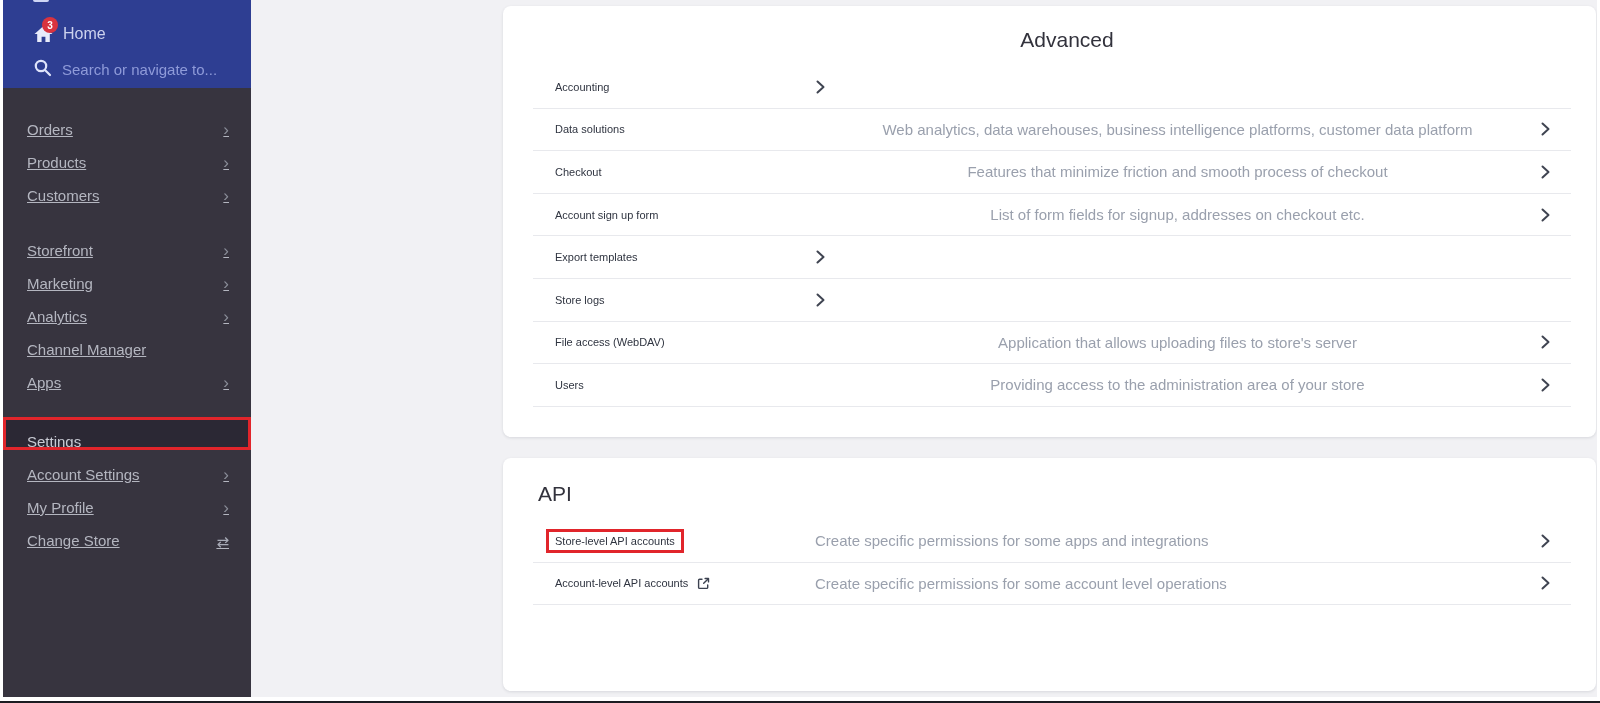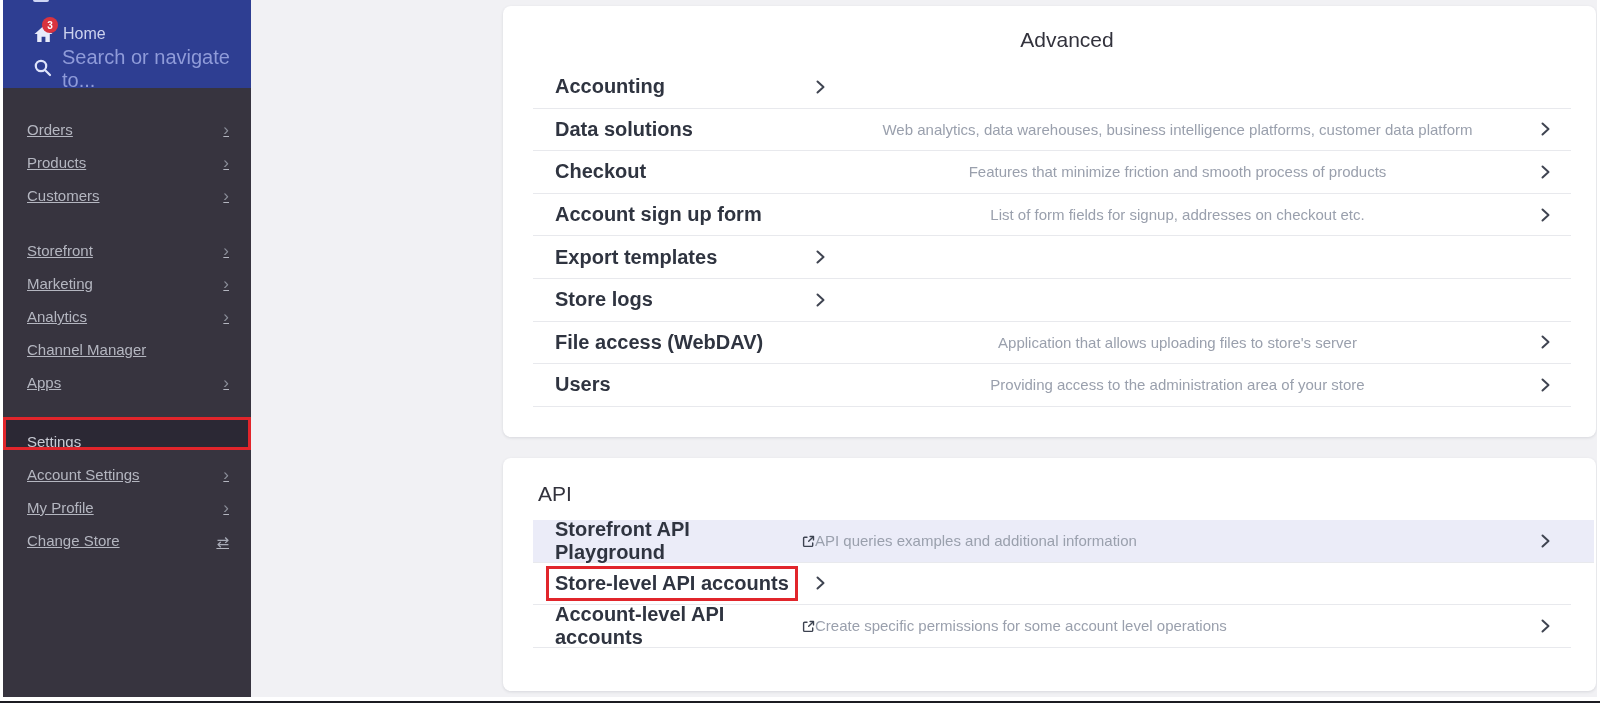--- a/index.html
+++ b/index.html
@@ -20,21 +20,21 @@
   .storefronts-glyph { width:16px; height:14px; border:2px solid #cfd6f5; border-radius:2px; }
 
   .home-row { position:absolute; left:30px; top:20px; height:28px; display:flex; align-items:center; gap:9px; cursor:pointer; }
   .home-label { color:#ccd2ee; font-size:16px; }
   .home-badge { position:absolute; left:9px; top:-7px; width:16px; height:16px; border-radius:50%;
                 background:#d9333f; color:#fff; font-size:10px; font-weight:bold;
                 display:flex; align-items:center; justify-content:center; }
   .home-icon-wrap { position:relative; width:21px; height:20px; }
 
   .search-row { position:absolute; left:30px; top:55px; height:28px; display:flex; align-items:center; gap:10px; cursor:pointer; }
-  .search-label { color:#8f9bd9; font-size:20px; }
+  .search-label { color:#8f9bd9; font-size:15px; }
 
   .side-groups { position:relative; }
   .side-group.g0 { margin-top:17px; }
   .side-group.g1 { margin-top:22px; }
   .side-group.g2 { margin-top:26px; }
   .side-item { position:relative; height:33px; display:flex; align-items:flex-end;
                padding:0 22px 0 24px; color:#b4b6c0; font-size:15px; cursor:pointer;text-decoration:underline; }
   .side-item .side-label { flex:1; }
   .side-item .side-chev { color:#8a8d98; font-size:17px; line-height:1; margin-top:-2px; }
   .side-item .swap-icon { color:#a7aab6; font-size:15px; line-height:1; }
@@ -48,21 +48,21 @@
   .card.advanced { top:6px; height:431px;text-align:center; }
   .card.api { top:458px; height:233px; }
   .card-title { margin:24px 0 0 35px; font-size:21px; font-weight:500; color:#32323c; }
   .card.advanced .card-title { margin-top:22px; }
 
   .rows { margin:14px 25px 0 30px; }
   .row { position:relative; height:42.6px; display:flex; align-items:center;
          padding:0 20px 0 22px; border-bottom:1px solid #e8e9ed; cursor:pointer; }
   .row.highlighted { background:#ebecf8; margin-right:-23px; padding-right:43px; }
   .row-label { flex:0 0 260px; display:flex; align-items:center; gap:9px;
-               font-size:20px; font-weight:bold; color:#2f3440; }
+               font-size:11px; font-weight:normal; color:#2f3440; }
   .row-label .label-text { position:relative; display:inline-flex; align-items:center; gap:9px; }
   .row-label .annotation-frame { inset:-6px -9px; }
   .ext-icon { color:#3c4250; display:inline-flex; margin-top:1px; }
   .row-desc { flex:1; font-size:15px; color:#9aa0ad; }
   .row-chev { display:flex; align-items:center; color:#3f4451; }
 </style>
 </head>
 <body>
 
 <div class="screen">
@@ -182,21 +182,21 @@
                   <path d="M2.5 2.5 8.5 8l-6 5.5" fill="none" stroke="currentColor" stroke-width="2" stroke-linecap="round" stroke-linejoin="round"></path>
                 </svg>
               </span>
             </div>
             <div class="row">
               <div class="row-label">
                 <span class="label-text">
                   <span>Checkout</span>
                 </span>
               </div>
-              <div class="row-desc">Features that minimize friction and smooth process of products</div>
+              <div class="row-desc">Features that minimize friction and smooth process of checkout</div>
               <span class="row-chev">
                 <svg width="11" height="16" viewBox="0 0 11 16">
                   <path d="M2.5 2.5 8.5 8l-6 5.5" fill="none" stroke="currentColor" stroke-width="2" stroke-linecap="round" stroke-linejoin="round"></path>
                 </svg>
               </span>
             </div>
             <div class="row">
               <div class="row-label">
                 <span class="label-text">
                   <span>Account sign up form</span>
@@ -258,47 +258,28 @@
                   <path d="M2.5 2.5 8.5 8l-6 5.5" fill="none" stroke="currentColor" stroke-width="2" stroke-linecap="round" stroke-linejoin="round"></path>
                 </svg>
               </span>
             </div>
           </div>
       </section>
 
       <section class="card api">
         <h2 class="card-title">API</h2>
         <div class="rows">
-            <div class="row highlighted">
-              <div class="row-label">
-                <span class="label-text">
-                  <span>Storefront API Playground</span>
-                  <span class="ext-icon">
-                    <svg width="13" height="13" viewBox="0 0 13 13">
-                      <path d="M5 2.3H2.6a1 1 0 0 0-1 1v7.1a1 1 0 0 0 1 1h7.1a1 1 0 0 0 1-1V8" fill="none" stroke="currentColor" stroke-width="1.4" stroke-linecap="round"></path>
-                      <path d="M8.1 1.5h3.4v3.4" fill="none" stroke="currentColor" stroke-width="1.4" stroke-linecap="round" stroke-linejoin="round"></path>
-                      <path d="M11.3 1.7 6.7 6.3" fill="none" stroke="currentColor" stroke-width="1.4" stroke-linecap="round"></path>
-                    </svg>
-                  </span>
-                </span>
-              </div>
-              <div class="row-desc">API queries examples and additional information</div>
-              <span class="row-chev">
-                <svg width="11" height="16" viewBox="0 0 11 16">
-                  <path d="M2.5 2.5 8.5 8l-6 5.5" fill="none" stroke="currentColor" stroke-width="2" stroke-linecap="round" stroke-linejoin="round"></path>
-                </svg>
-              </span>
-            </div>
             <div class="row">
               <div class="row-label">
                 <span class="label-text" style="position: relative;">
                   <span>Store-level API accounts</span>
                   <span class="annotation-frame"></span>
                 </span>
               </div>
+              <div class="row-desc">Create specific permissions for some apps and integrations</div>
               <span class="row-chev">
                 <svg width="11" height="16" viewBox="0 0 11 16">
                   <path d="M2.5 2.5 8.5 8l-6 5.5" fill="none" stroke="currentColor" stroke-width="2" stroke-linecap="round" stroke-linejoin="round"></path>
                 </svg>
               </span>
             </div>
             <div class="row">
               <div class="row-label">
                 <span class="label-text">
                   <span>Account-level API accounts</span>

